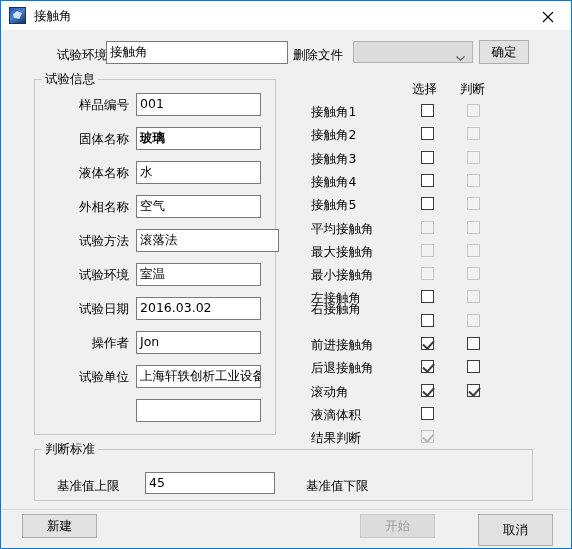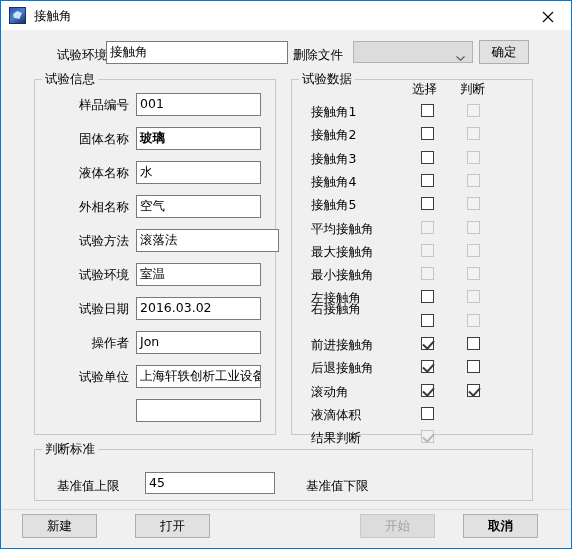--- a/index.html
+++ b/index.html
@@ -124,23 +124,20 @@
       <div class="lbl" style="left: 0px; top: 301px; width: 128px; text-align: right;">试验日期</div>
       <div class="tbox" style="left: 135px; top: 296px; width: 125px; height: 23px;">2016.03.02</div>
       <div class="lbl" style="left: 0px; top: 335px; width: 128px; text-align: right;">操作者</div>
       <div class="tbox" style="left: 135px; top: 330px; width: 125px; height: 23px;">Jon</div>
       <div class="lbl" style="left: 0px; top: 369px; width: 128px; text-align: right;">试验单位</div>
       <div class="tbox" style="left: 135px; top: 364px; width: 125px; height: 23px;">上海轩轶创析工业设备</div>
       <div class="lbl" style="left: 0px; top: 403px; width: 128px; text-align: right; margin-left: 46px;">备注</div>
       <div class="tbox" style="left: 135px; top: 398px; width: 125px; height: 23px;"></div>
     </div>
 
-  <div class="group" style="left:290px;top:78px;width:242px;height:356px;">
-    <span class="gtitle">试验数据</span>
-  </div>
   <div class="lbl" style="left:411px;top:81px;">选择</div>
   <div class="lbl" style="left:459px;top:81px;">判断</div>
   <div id="data-rows">
       <div class="row-label" style="left: 310px; top: 104px;">接触角1</div>
       <div class="cb" style="left: 420px; top: 103px;"></div>
       <div class="cb dis" style="left: 466px; top: 103px;"></div>
       <div class="row-label" style="left: 310px; top: 127px;">接触角2</div>
       <div class="cb" style="left: 420px; top: 126px;"></div>
       <div class="cb dis" style="left: 466px; top: 126px;"></div>
       <div class="row-label" style="left: 310px; top: 151px;">接触角3</div>
@@ -184,17 +181,16 @@
 
   <div class="group" style="left:33px;top:448px;width:499px;height:52px;">
     <span class="gtitle">判断标准</span>
   </div>
   <div class="lbl" style="left:56px;top:478px;">基准值上限</div>
   <div class="tbox" style="left:144px;top:471px;width:130px;height:22px;">45</div>
   <div class="lbl" style="left:305px;top:478px;">基准值下限</div>
 
   <div class="sep" style="top:508px;"></div>
   <button class="btn" style="left:21px;top:513px;width:75px;height:24px;">新建</button>
-  <button class="btn" style="left:134px;top:513px;width:75px;height:24px;">打开</button>
   <button class="btn disabled" style="left:359px;top:513px;width:75px;height:24px;">开始</button>
-  <button class="btn" style="left:462px;top:513px;width:75px;height:24px;font-weight:bold;">取消</button>
+  <button class="btn" style="left:477px;top:513px;width:75px;height:32px;">取消</button>
 
 </div>
 
 </body></html>

